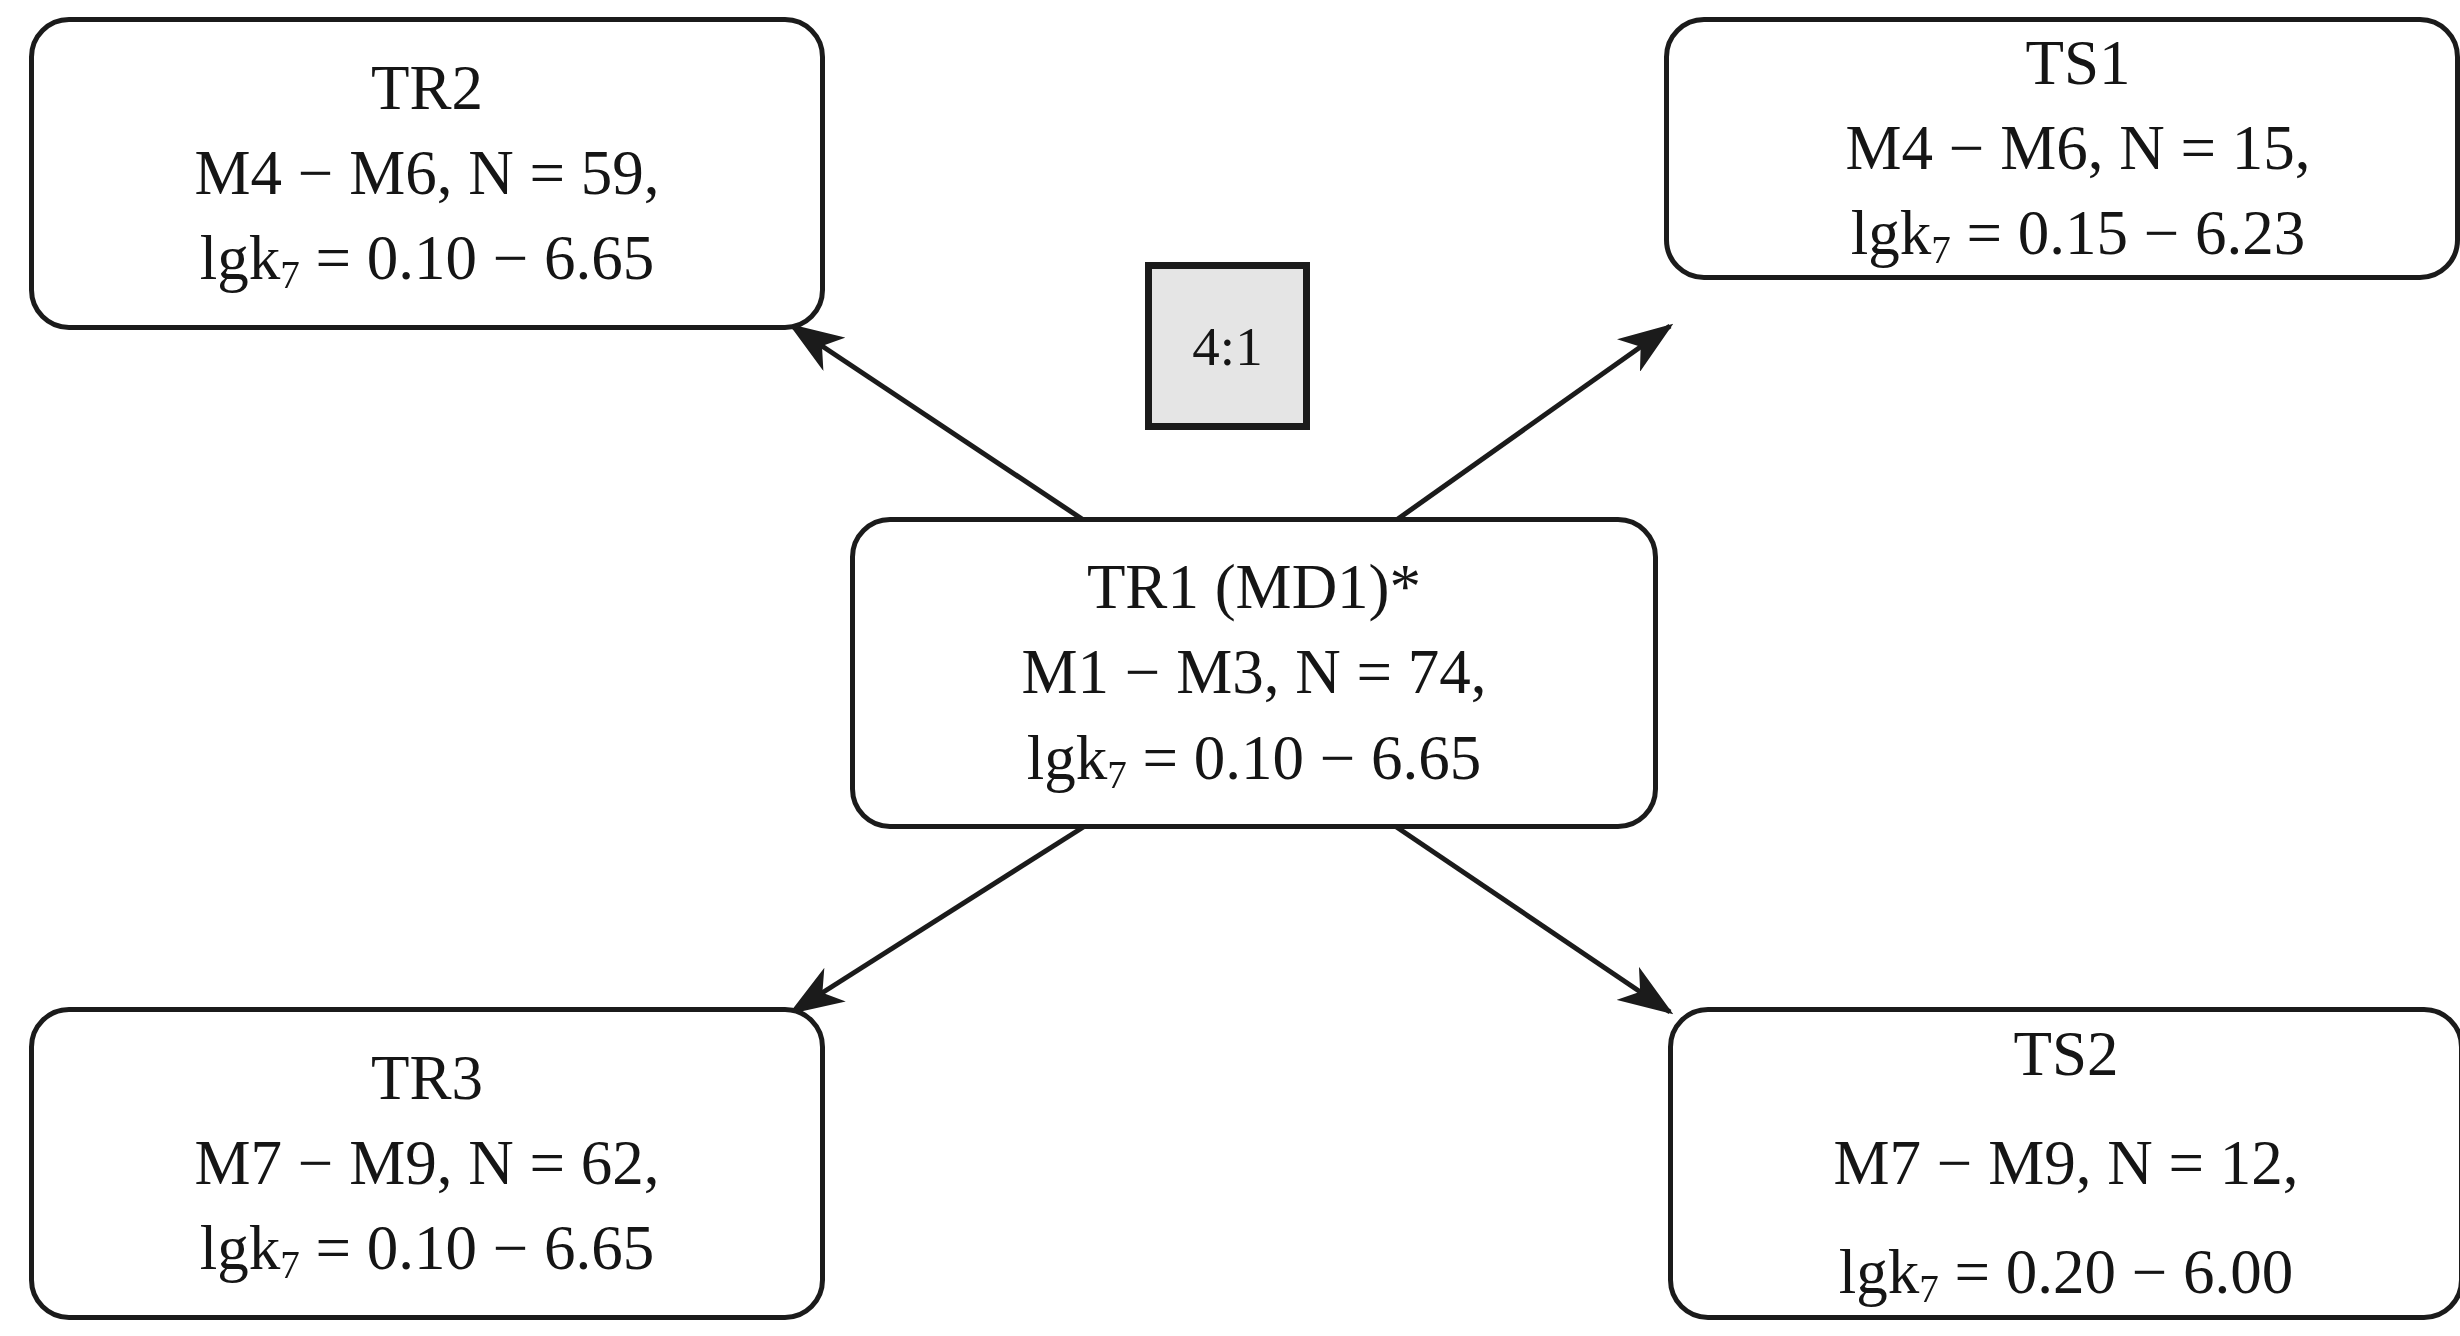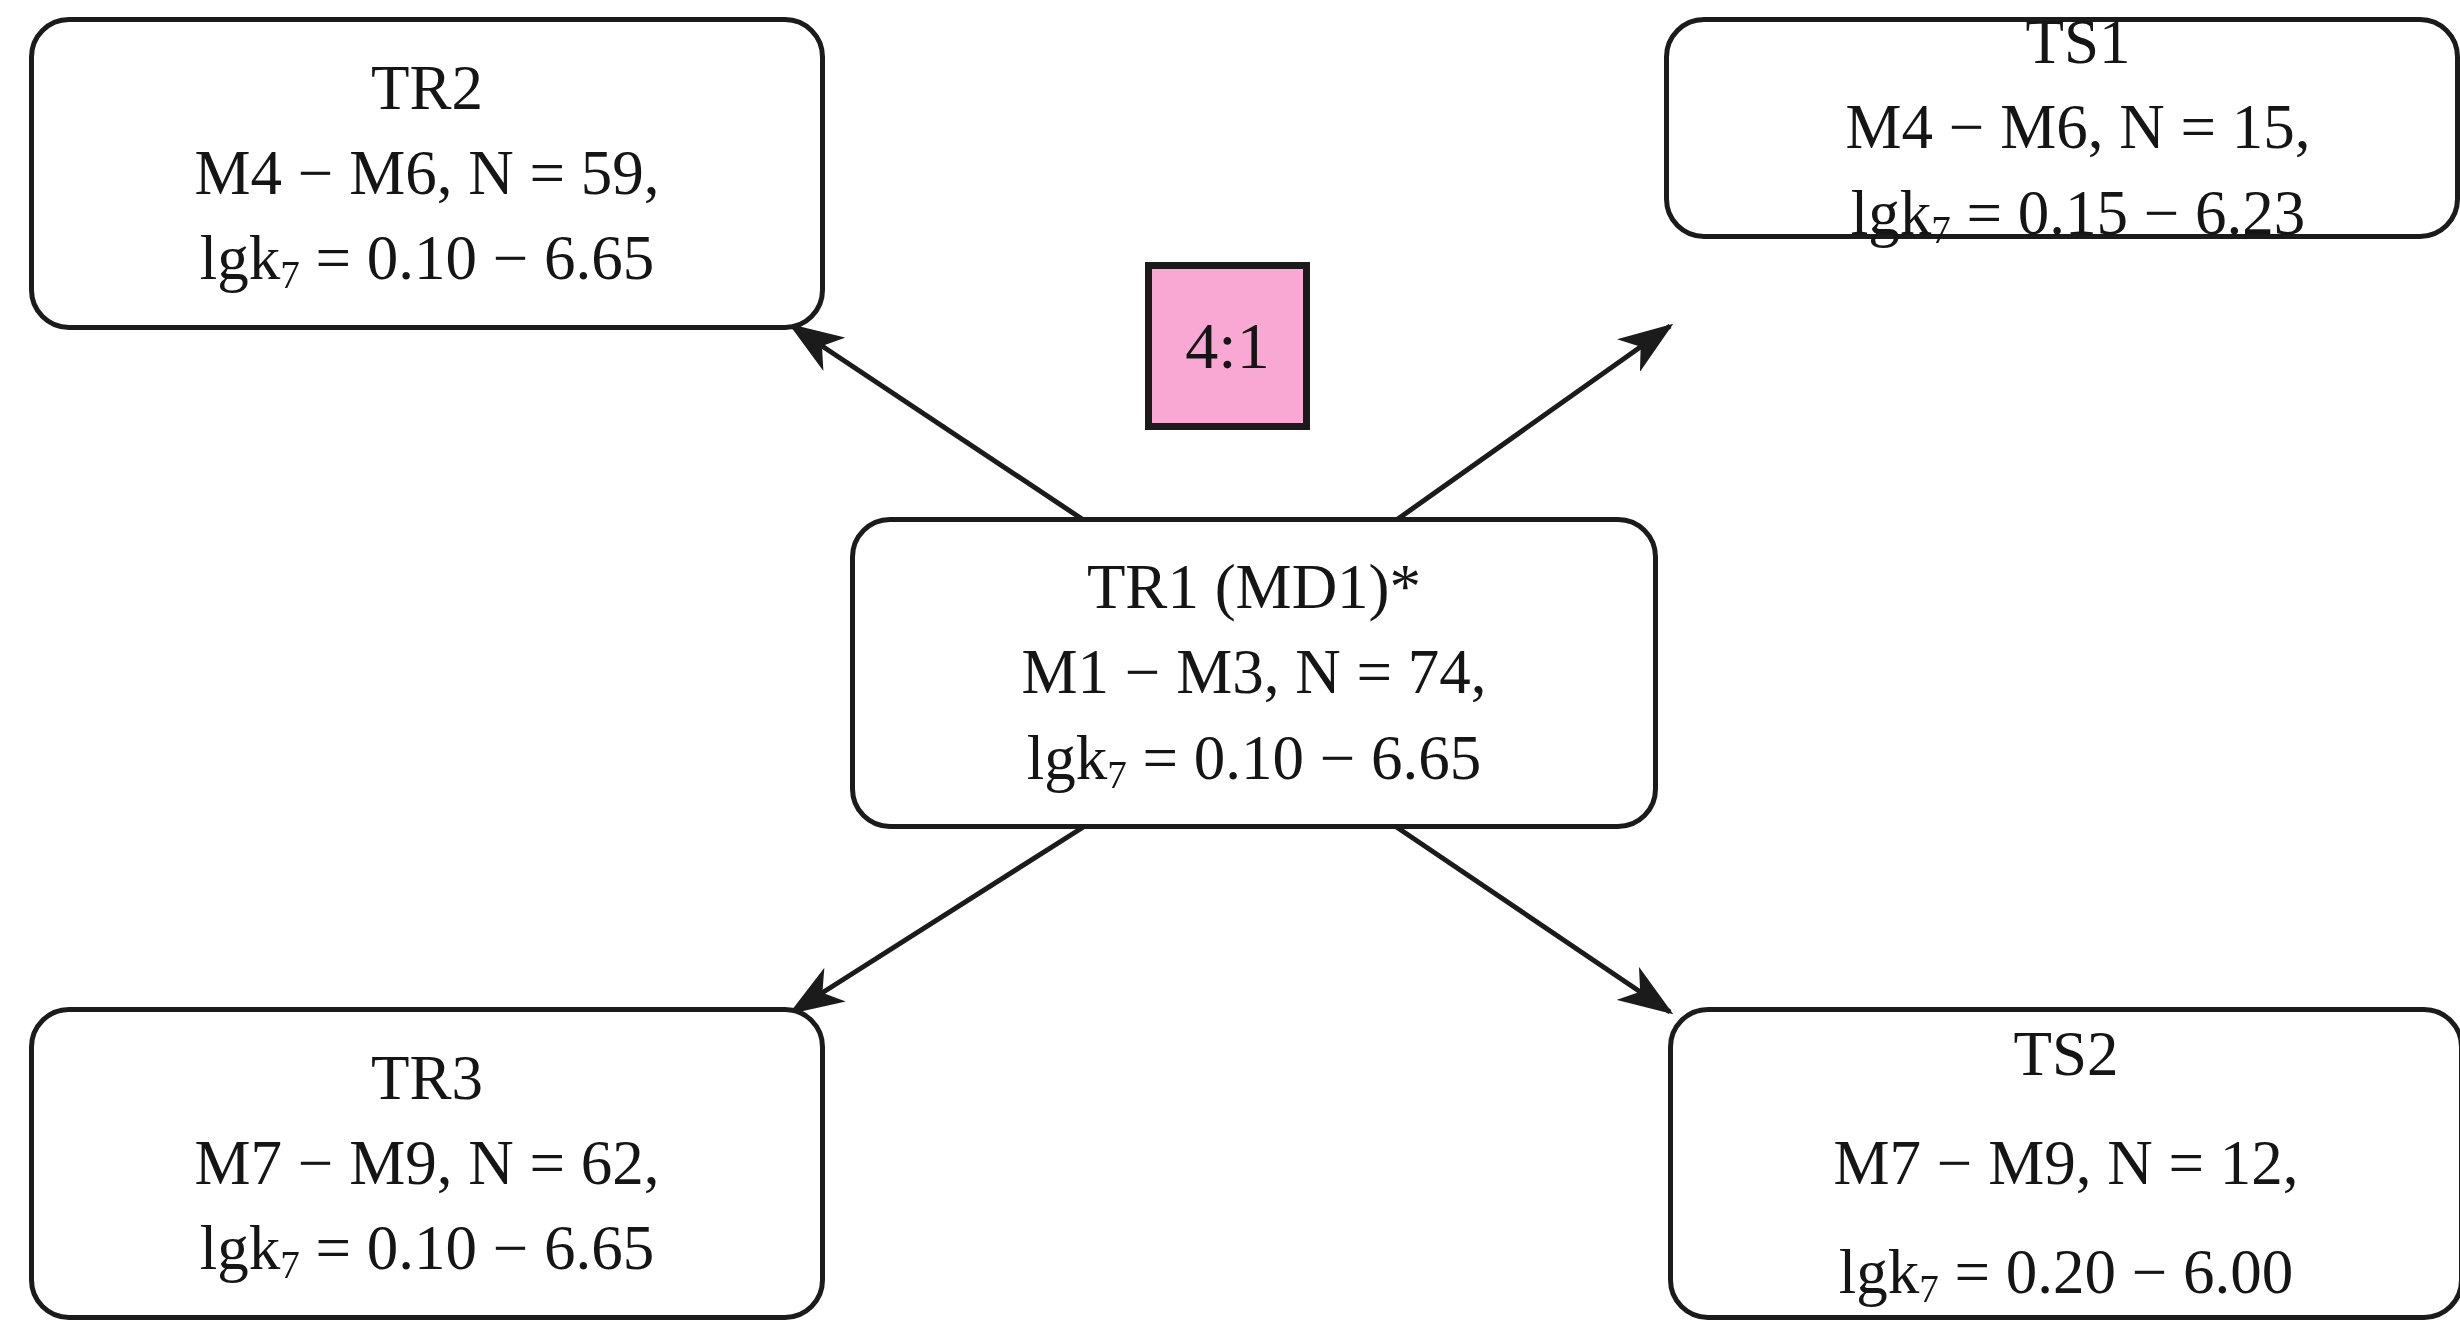--- a/index.html
+++ b/index.html
@@ -29,29 +29,29 @@
   }
   .node .ln { white-space: pre; }
   .node sub {
     font-size: 0.62em;
     line-height: 0;
     vertical-align: -0.22em;
   }
   .ratio {
     position: absolute;
     box-sizing: border-box;
-    background: #f9a8d4;
+    background: #e5e5e5;
     border: 7px solid #1b1b1b;
     display: flex;
     justify-content: center;
     align-items: center;
-    font-size: 66px;
+    font-size: 55px;
   }
   #node-tl { left: 15px;   top: 17px;   width: 796px; height: 313px; }
-  #node-tr { left: 1650px; top: 17px;   width: 796px; height: 222px; padding-left: 32px; }
+  #node-tr { left: 1650px; top: 17px;   width: 796px; height: 263px; padding-left: 32px; }
   #node-c  { left: 836px;  top: 517px;  width: 808px; height: 312px; }
   #node-bl { left: 15px;   top: 1007px; width: 796px; height: 313px; text-align: center; }
   #node-br { left: 1654px; top: 1007px; width: 796px; height: 313px; gap: 24px; }
   #ratio-top    { left: 1145px; top: 262px; width: 165px; height: 168px; }
   #ratio-bottom { left: 1145px; top: 905px; width: 164px; height: 166px; }
   #arrows { position: absolute; left: 0; top: 0; }
 </style>
 </head>
 <body>
 

